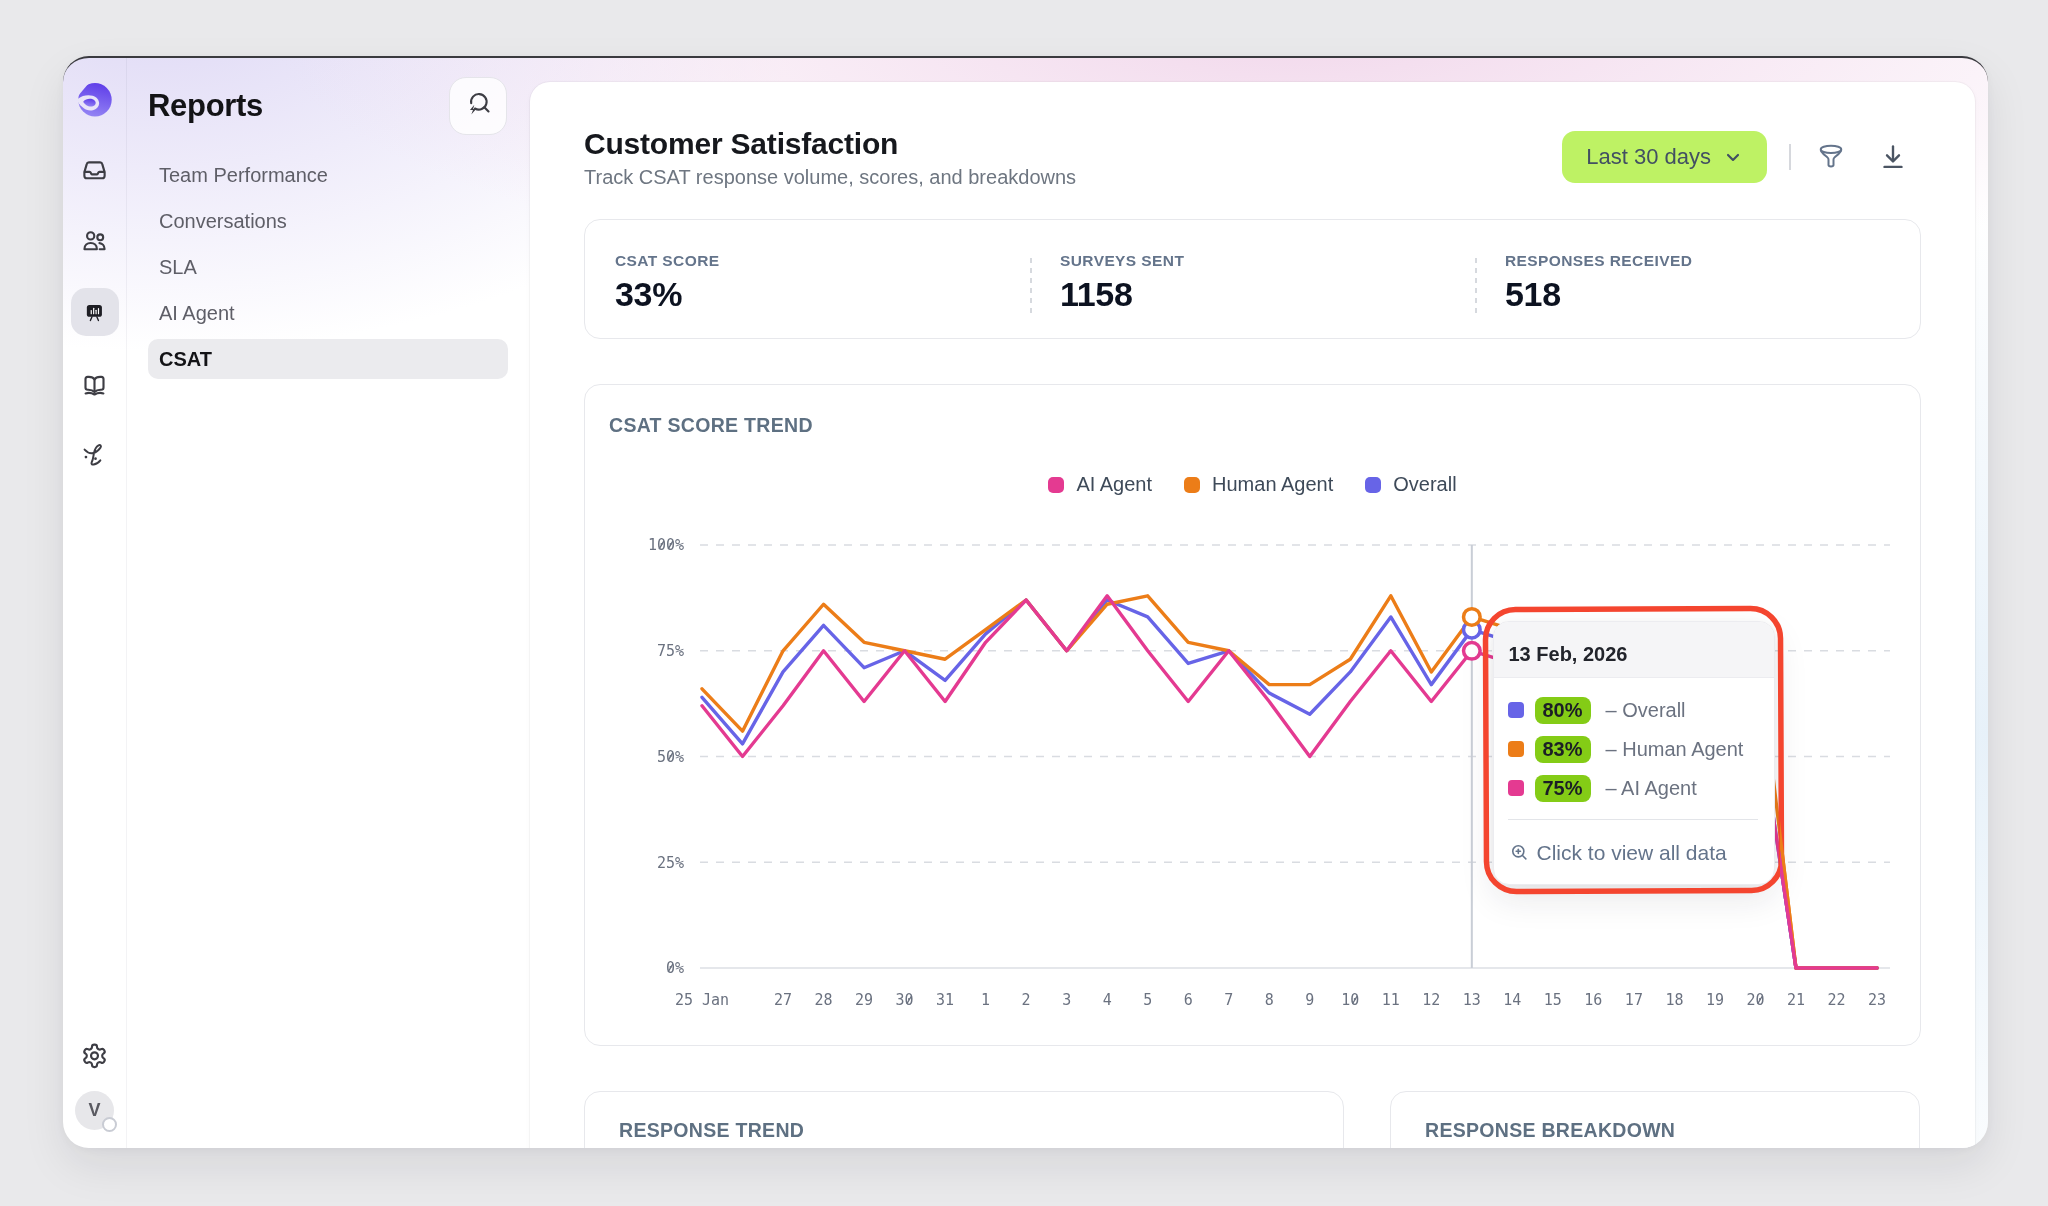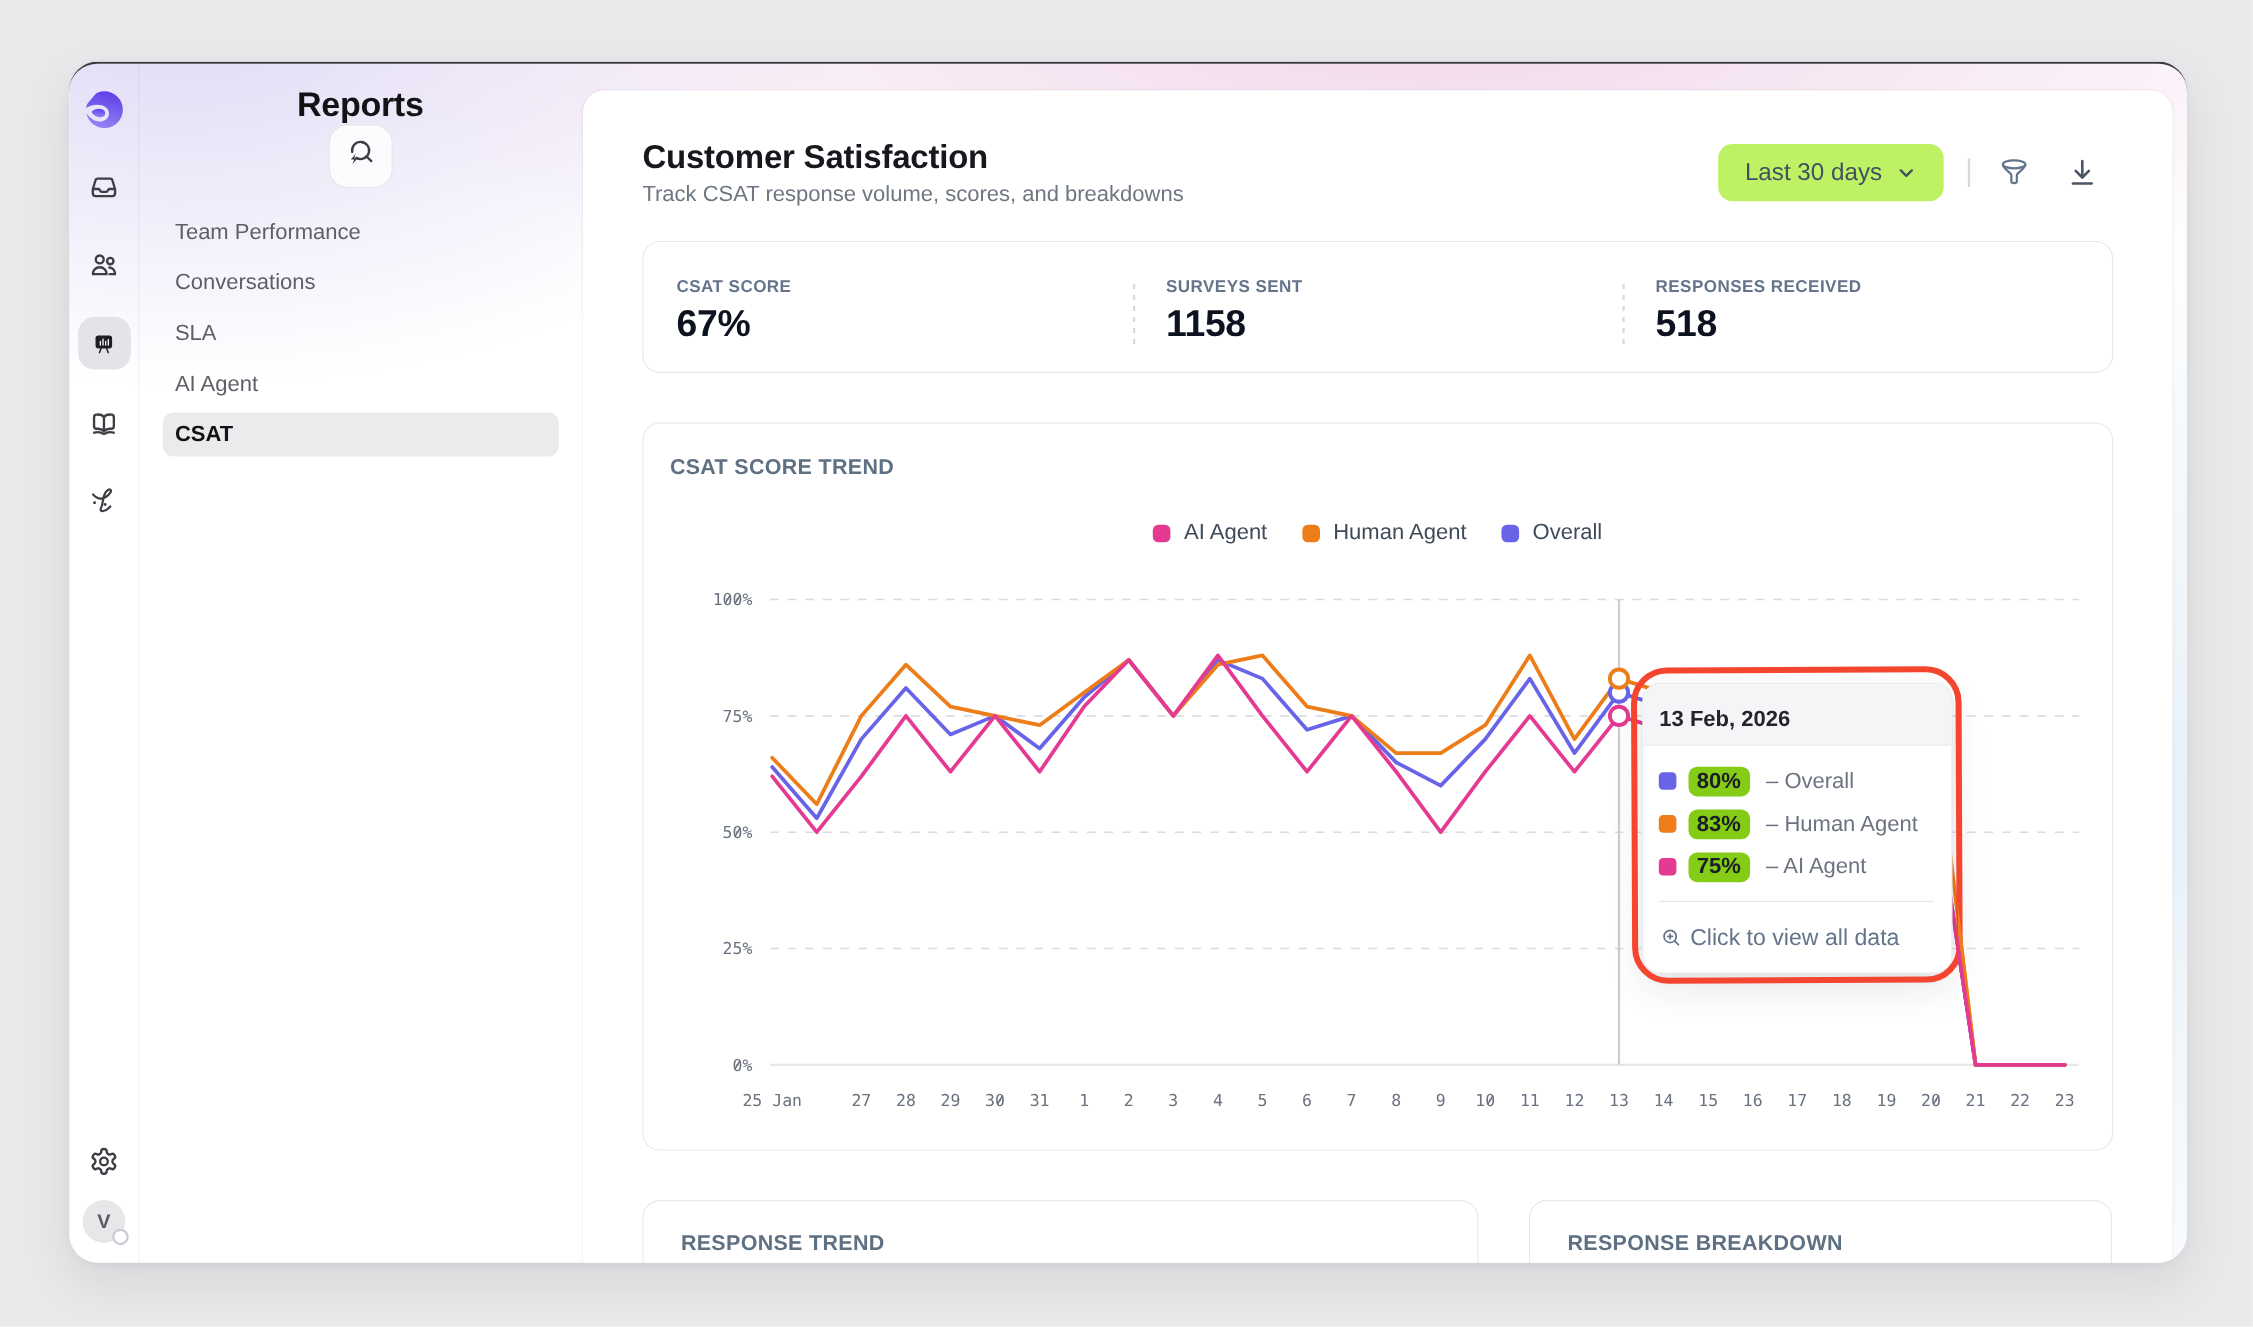--- a/index.html
+++ b/index.html
@@ -34,21 +34,21 @@
   .rail-item { width:48px; height:48px; margin-bottom:23px; display:flex; align-items:center; justify-content:center; border-radius:15px; }
   .rail-item.active { background:#e3e3ea; }
   .rail-item svg { width:27px; height:27px; }
   .rail-foot { margin-top:auto; display:flex; flex-direction:column; align-items:center; }
   .rail-foot .gear { width:27px; height:27px; margin-bottom:22px; }
   .avatar { position:relative; width:39px; height:39px; border-radius:50%; background:#e7e7ea; display:flex; align-items:center; justify-content:center;
     font-size:18px; font-weight:700; color:#5a5a61; margin-bottom:18px; }
   .presence { position:absolute; right:-3px; bottom:-2px; width:15px; height:15px; border-radius:50%; background:#fff; border:2px solid #c9ccd4; }
   
   .sidebar { position:absolute; left:64px; top:0; bottom:0; width:403px; }
-  .sidebar-head { display:flex; align-items:center; justify-content:space-between; padding:19px 23px 0 21px;flex-direction:column; }
+  .sidebar-head { display:flex; align-items:center; justify-content:space-between; padding:19px 23px 0 21px; }
   .sidebar-title { font-size:31px; font-weight:700; color:#131316; letter-spacing:-0.3px; }
   .search-btn { width:58px; height:58px; border-radius:17px; background:rgba(255,255,255,.8); border:1.5px solid #e5e5ea;
     display:flex; align-items:center; justify-content:center; }
   .search-btn svg { width:27px; height:27px; }
   .menu { margin-top:17px; padding:0 22px 0 21px; }
   .menu-item { height:46px; display:flex; align-items:center; padding:0 11px; border-radius:10px;
     font-size:20px; color:#5e5e67; }
   .menu-item.active { background:#ebebee; color:#131316; font-weight:700; height:40px; margin:3px 0; }
   
   .main {
@@ -249,21 +249,21 @@
                 <path d="M5.2 19.9h13.6"></path>
               </svg>
             </span>
           </div>
       </div>
     </div>
 
     <div class="stats" id="stats-row">
         <div class="stat">
           <div class="stat-label">CSAT SCORE</div>
-                 <div class="stat-value">67%</div>
+                 <div class="stat-value">33%</div>
         </div>
         <div class="stat">
           <div class="stat-label">SURVEYS SENT</div>
                  <div class="stat-value">1158</div>
         </div>
         <div class="stat">
           <div class="stat-label">RESPONSES RECEIVED</div>
                  <div class="stat-value">518</div>
         </div>
       </div>

